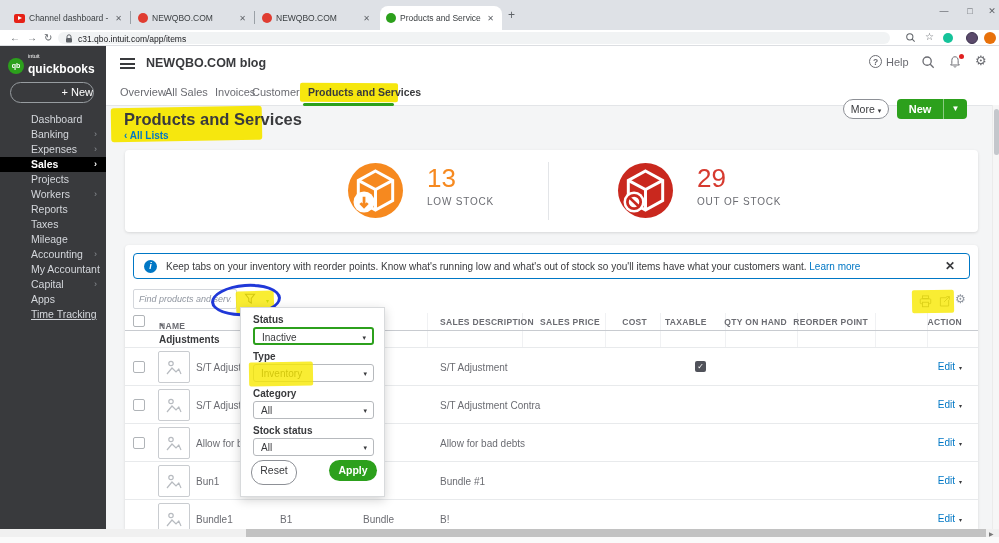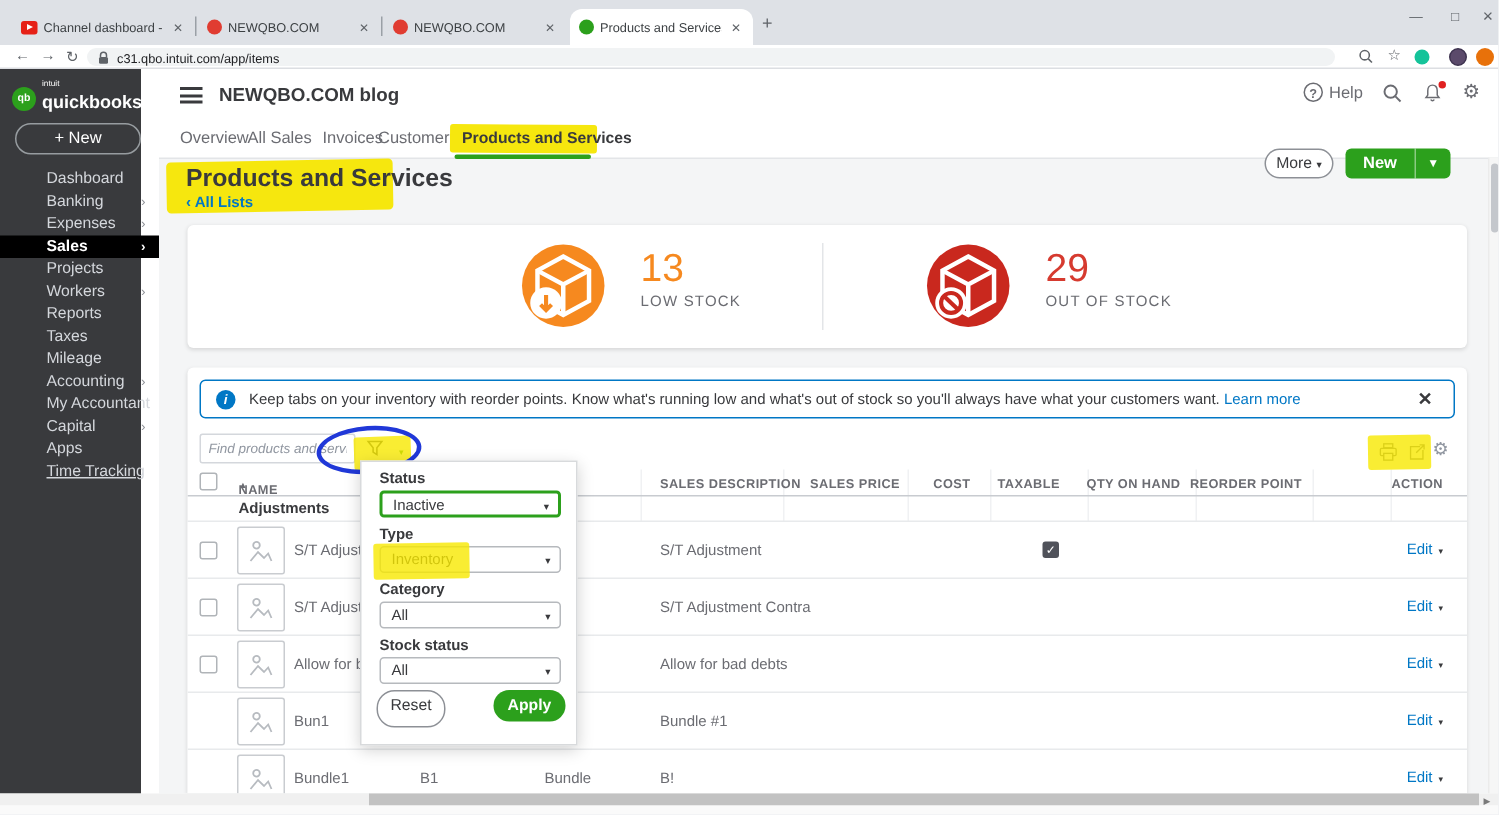--- a/index.html
+++ b/index.html
@@ -27,27 +27,27 @@
   #urlbar { position:absolute; left:58px; top:2px; width:832px; height:12px; background:#f1f3f4; border-radius:6px; }
   #urlbar .lock { position:absolute; left:7px; top:2px; }
   #urlbar .url { position:absolute; left:20px; top:1.5px; font-size:8.5px; color:#202124; }
   .tbico { position:absolute; top:2px; font-size:10px; color:#5f6368; }
   .circ { border-radius:50%; position:absolute; }
 
   
   #app { position:absolute; left:0; top:46px; width:999px; height:483px; }
 
   
-  #sidebar { position:absolute; left:0; top:0; width:94px; height:483px; background:#393a3d; }
+  #sidebar { position:absolute; left:0; top:0; width:106px; height:483px; background:#393a3d; }
   #logo { position:absolute; left:8px; top:8px; display:flex; align-items:center; }
   #logo .qbcirc { width:16px; height:16px; border-radius:50%; background:#2ca01c; color:#fff; font-size:7px; font-weight:bold; text-align:center; line-height:16px; }
   #logo .wordmark { margin-left:4px; color:#fff; }
   #logo .intuit { font-size:5.5px; display:block; line-height:5px; }
   #logo .qbname { font-size:12px; font-weight:bold; line-height:11px; }
-  #newbtn { position:absolute; left:10px; top:36px; width:84px; height:21px; border:1px solid #979ca0; border-radius:12px; color:#fff; font-size:11px; text-align:center; line-height:19px; }
+  #newbtn { position:absolute; left:10px; top:36px; width:84px; height:21px; border:1px solid #979ca0; border-radius:12px; color:#fff; font-size:11px; text-align:right; line-height:19px; }
   #sidenav { position:absolute; left:0; top:66px; width:106px; }
   #sidenav .sitem { position:relative; height:15px; line-height:15px; padding-left:31px; font-size:10.5px; color:#d4d7dc; }
   #sidenav .sitem .chev { position:absolute; right:9px; top:0; font-size:9px; color:#8d9096; }
   #sidenav .sitem.active { background:#000; color:#fff; font-weight:bold; }
   #sidenav .sitem.active .chev { color:#fff; }
   #sidenav .sitem.underline { text-decoration:underline; }
 
   
   #main { position:absolute; left:106px; top:0; width:893px; height:483px; background:#f4f5f6; overflow:hidden; }
   #qbheader { position:absolute; left:0; top:0; width:893px; height:34px; background:#fff; }
@@ -308,21 +308,21 @@
             </svg>
         </span>
         <span class="statval" style="left:572px;color:#d63a2f">29</span>
         <span class="statlbl" style="left:572px">OUT OF STOCK</span>
       </div>
 
       <div id="tablecard">
 
         <div id="banner">
           <span class="infoico">i</span>
-          <span class="btxt"><span>Keep tabs on your inventory with reorder points. Know what's running low and what's out of stock so you'll always have what your customers want. </span><span class="blink">Learn more</span></span>
+          <span class="btxt"><span>Keep tabs on your inventory with reorder points. Know what's running low and what's out of stock so you'll items have what your customers want. </span><span class="blink">Learn more</span></span>
           <span class="bclose">✕</span>
         </div>
 
         <input id="searchbox" placeholder="Find products and services" style="">
         <span id="funnelbtn">
           <svg width="14" height="15" viewBox="0 0 20 20">
               <path d="M3.5 4 H16.5 L11.8 10 V16.5 L8.2 14.2 V10 Z" fill="none" stroke="#44474a" stroke-width="1.5"></path>
             </svg>
           <span class="gcaret">▾</span>
         </span>

